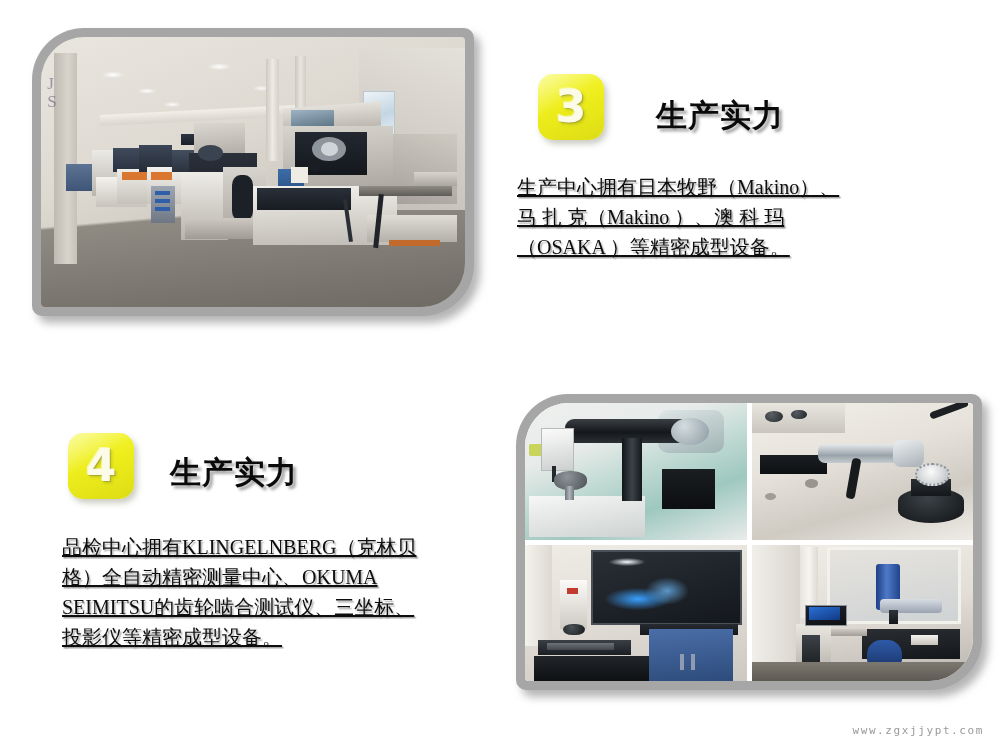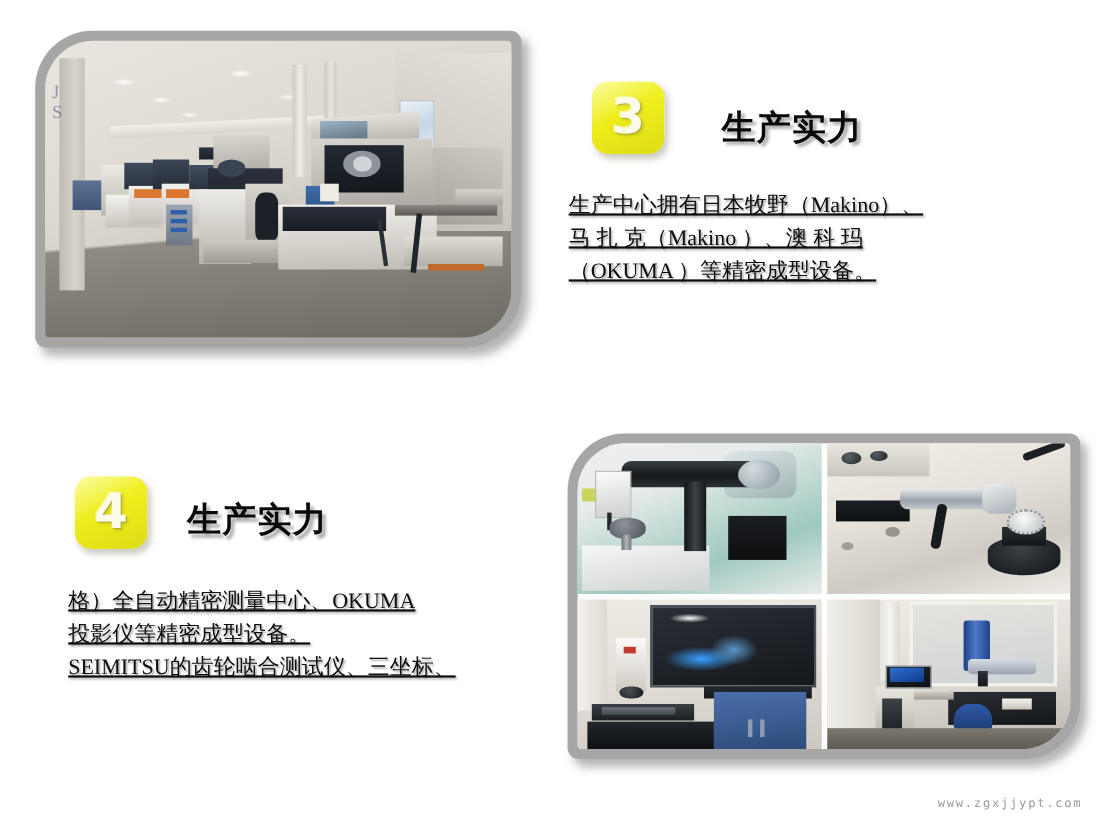--- a/index.html
+++ b/index.html
@@ -349,33 +349,34 @@
 
   <div class="badge" id="sec3-badge">
     <span class="badge-num">3</span>
   </div>
 
   <div class="heading" id="sec3-heading">生产实力</div>
 
   <div class="body-text" id="sec3-body">
     <div>生产中心拥有日本牧野（Makino）、</div>
     <div>马 扎 克（Makino ）、澳 科 玛</div>
-    <div>（OKUMA ）等精密成型设备。</div>
+    <div>（OSAKA ）等精密成型设备。</div>
   </div>
 
   <div class="badge" id="sec4-badge">
     <span class="badge-num">4</span>
   </div>
 
   <div class="heading" id="sec4-heading">生产实力</div>
 
   <div class="body-text" id="sec4-body">
+    <div>品检中心拥有KLINGELNBERG（克林贝</div>
     <div>格）全自动精密测量中心、OKUMA</div>
+    <div>SEIMITSU的齿轮啮合测试仪、三坐标、</div>
     <div>投影仪等精密成型设备。</div>
-    <div>SEIMITSU的齿轮啮合测试仪、三坐标、</div>
   </div>
 
   <div class="photo-frame round-tl-br" id="frame-inspection">
     <div class="photo-inner">
       <div class="quad">
 
         <div class="quad-cell q1">
           <div class="tape"></div>
           <div class="base"></div>
           <div class="darkbox"></div>

